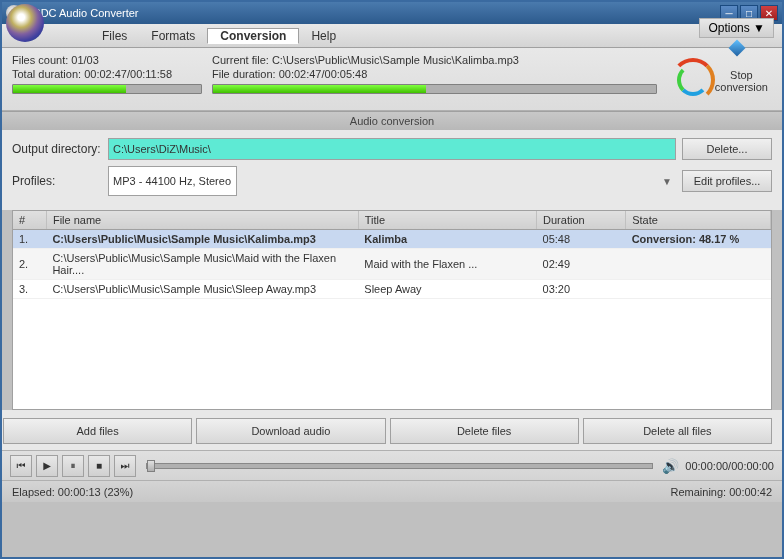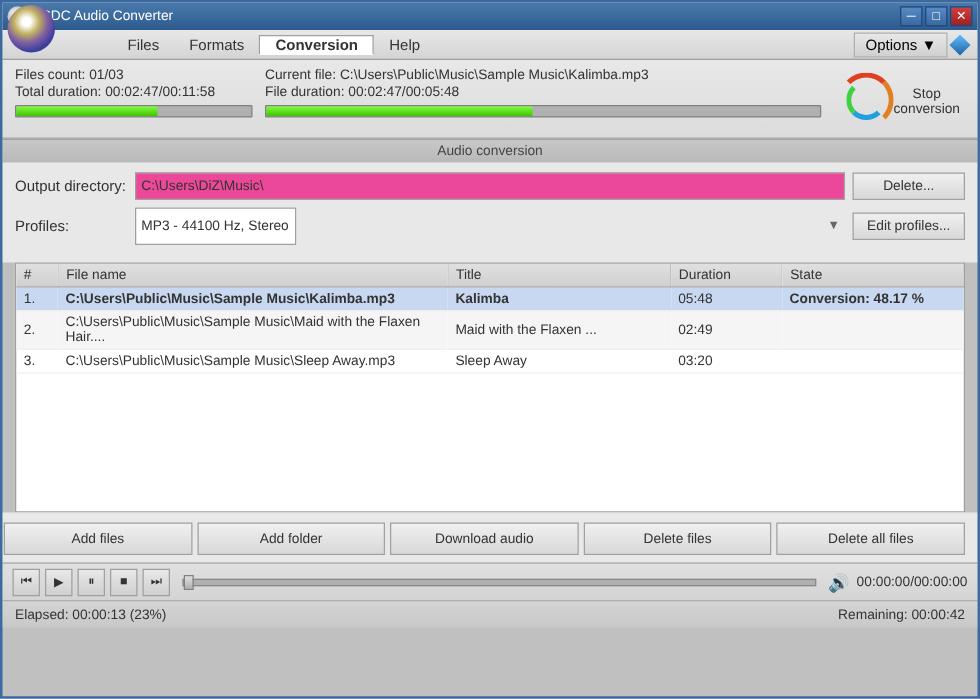--- a/index.html
+++ b/index.html
@@ -90,20 +90,21 @@
       border-bottom: 1px solid white;
       margin-bottom: -1px;
       font-weight: bold;
     }
     .menu-right {
       margin-left: auto;
       display: flex;
       align-items: center;
       padding-right: 8px;
       gap: 4px;
+      flex-direction: column;
     }
     .options-btn {
       padding: 2px 8px;
       background: linear-gradient(to bottom, #e8e8e8, #d0d0d0);
       border: 1px solid #b0b0b0;
       cursor: pointer;
       font-size: 12px;
       display: flex;
       align-items: center;
       gap: 2px;
@@ -195,21 +196,21 @@
     }
     .form-label {
       font-size: 12px;
       color: #333;
       min-width: 90px;
     }
     .form-input {
       flex: 1;
       height: 22px;
       border: 1px solid #a0a0a0;
-      background: #ec4899;
+      background: #5eead4;
       padding: 2px 4px;
       font-size: 11px;
       color: #333;
     }
     .form-select {
       flex: 1;
       height: 30px;
       border: 1px solid #a0a0a0;
       background: white;
       padding: 2px 4px;
@@ -489,21 +490,20 @@
           <td class="col-title">Sleep Away</td>
           <td class="col-duration">03:20</td>
           <td class="col-state"></td>
         </tr>
       </tbody>
     </table>
   </div>
 
   <div class="bottom-buttons">
     <button class="bottom-btn">Add files</button>
-    <button class="bottom-btn">Add folder</button>
     <button class="bottom-btn">Download audio</button>
     <button class="bottom-btn">Delete files</button>
     <button class="bottom-btn">Delete all files</button>
   </div>
 
   <div class="transport-bar">
     <button class="transport-btn">
       <span>⏮</span>
     </button>
     <button class="transport-btn">

